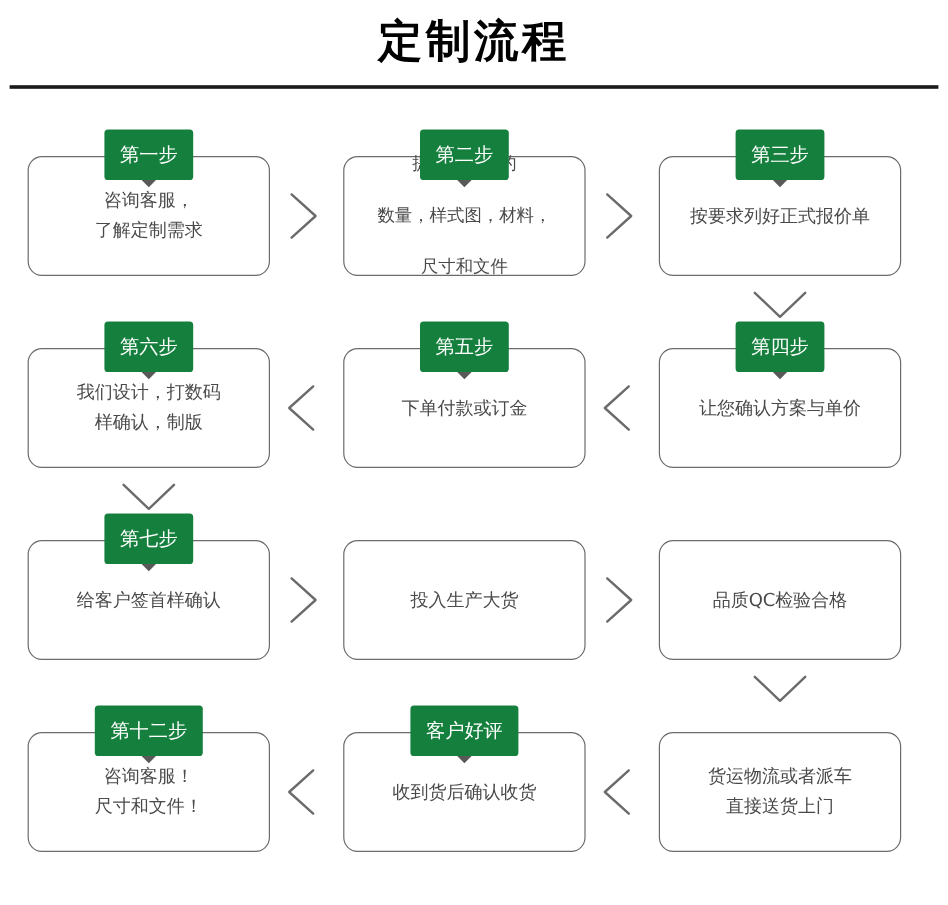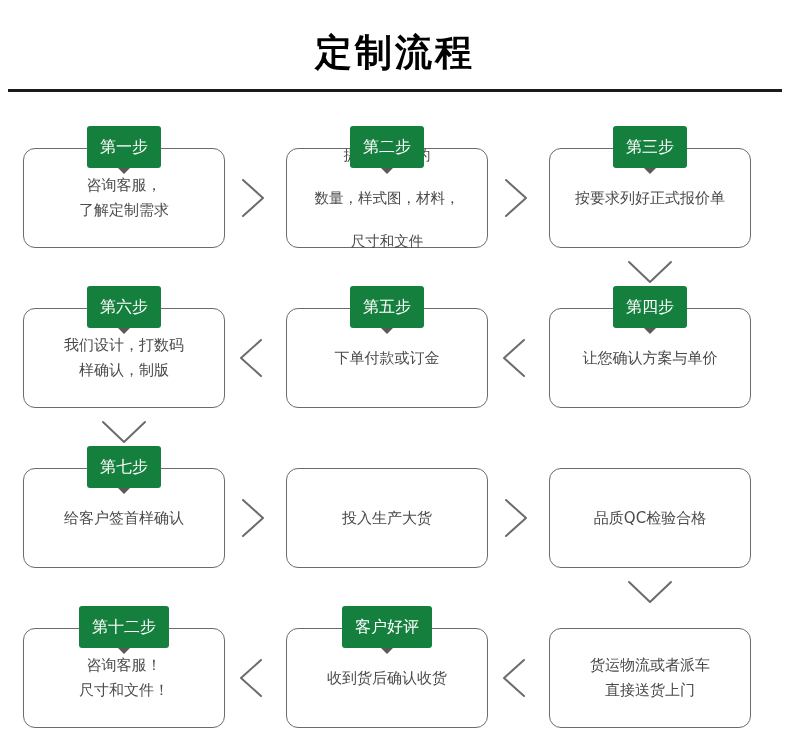--- a/index.html
+++ b/index.html
@@ -23,21 +23,20 @@
     position: relative;
   }
   .page-title {
     text-align: center;
     font-size: 37px;
     font-weight: bold;
     color: #000000;
     letter-spacing: 3px;
     line-height: 1;
     padding-top: 16px;
-    margin-top: 18px;
   }
   .title-rule {
     position: absolute;
     left: 8px;
     right: 8px;
     bottom: 4px;
     height: 3px;
     background: #1a1a1a;
   }
 

